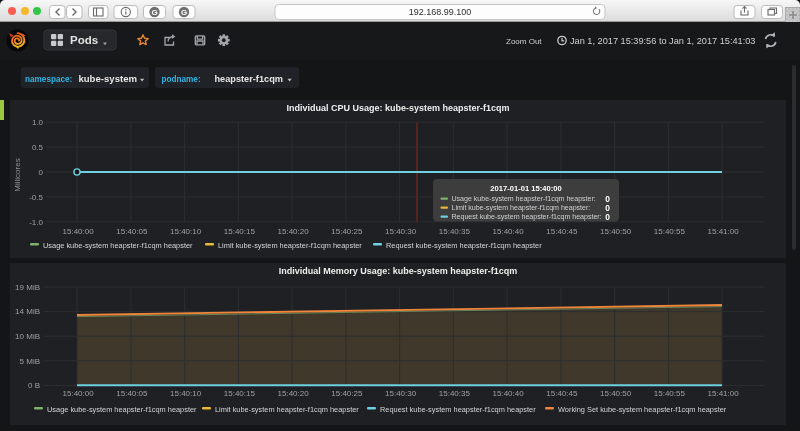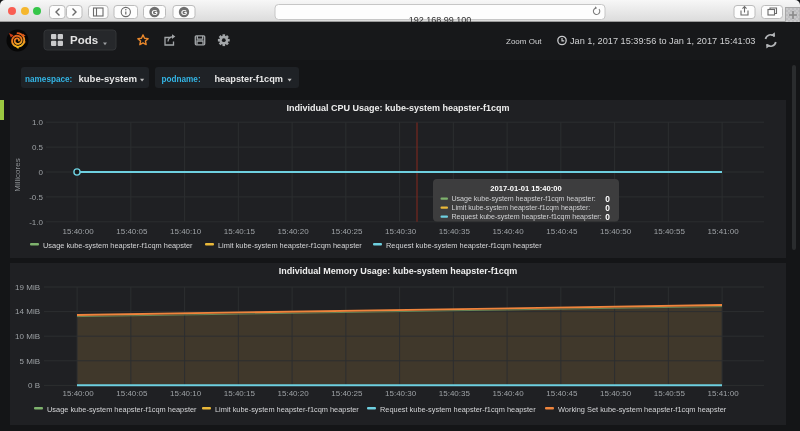--- a/index.html
+++ b/index.html
@@ -70,21 +70,21 @@
     <defs>
         <pattern id="chk" width="4" height="4" patternUnits="userSpaceOnUse">
       <rect width="4" height="4" fill="#c9c9ca"></rect>
       <rect width="2" height="2" fill="#bdbdbf"></rect>
           <rect x="2" y="2" width="2" height="2" fill="#bdbdbf"></rect>
     </pattern>
       </defs>
     <rect x="785.5" y="7.5" width="14.5" height="15" fill="url(#chk)" stroke="#a8a8a8" stroke-width="1"></rect>
     <path d="M793 11 v8 M789 15 h8" stroke="#8a8a8a" stroke-width="1.6"></path>
   </svg>
-  <div class="abs" style="left:275px;top:4.5px;width:330px;height:15px;line-height:15px;text-align:center;font-size:9px;color:#2e2e2e;margin-top:8px;">192.168.99.100</div>
+  <div class="abs" style="left:275px;top:4.5px;width:330px;height:15px;line-height:15px;text-align:center;font-size:9px;color:#2e2e2e;">192.168.99.100</div>
 
   <div id="navbar"></div>
   <svg class="abs" style="left:0;top:22px;" width="800" height="38" viewBox="0 0 800 38">
 
     <defs>
       <linearGradient id="lg" x1="0" y1="0" x2="0.3" y2="1">
         <stop offset="0" stop-color="#d84a1b"></stop>
         <stop offset="0.55" stop-color="#ef7e1e"></stop>
         <stop offset="1" stop-color="#f4b324"></stop>
       </linearGradient>

